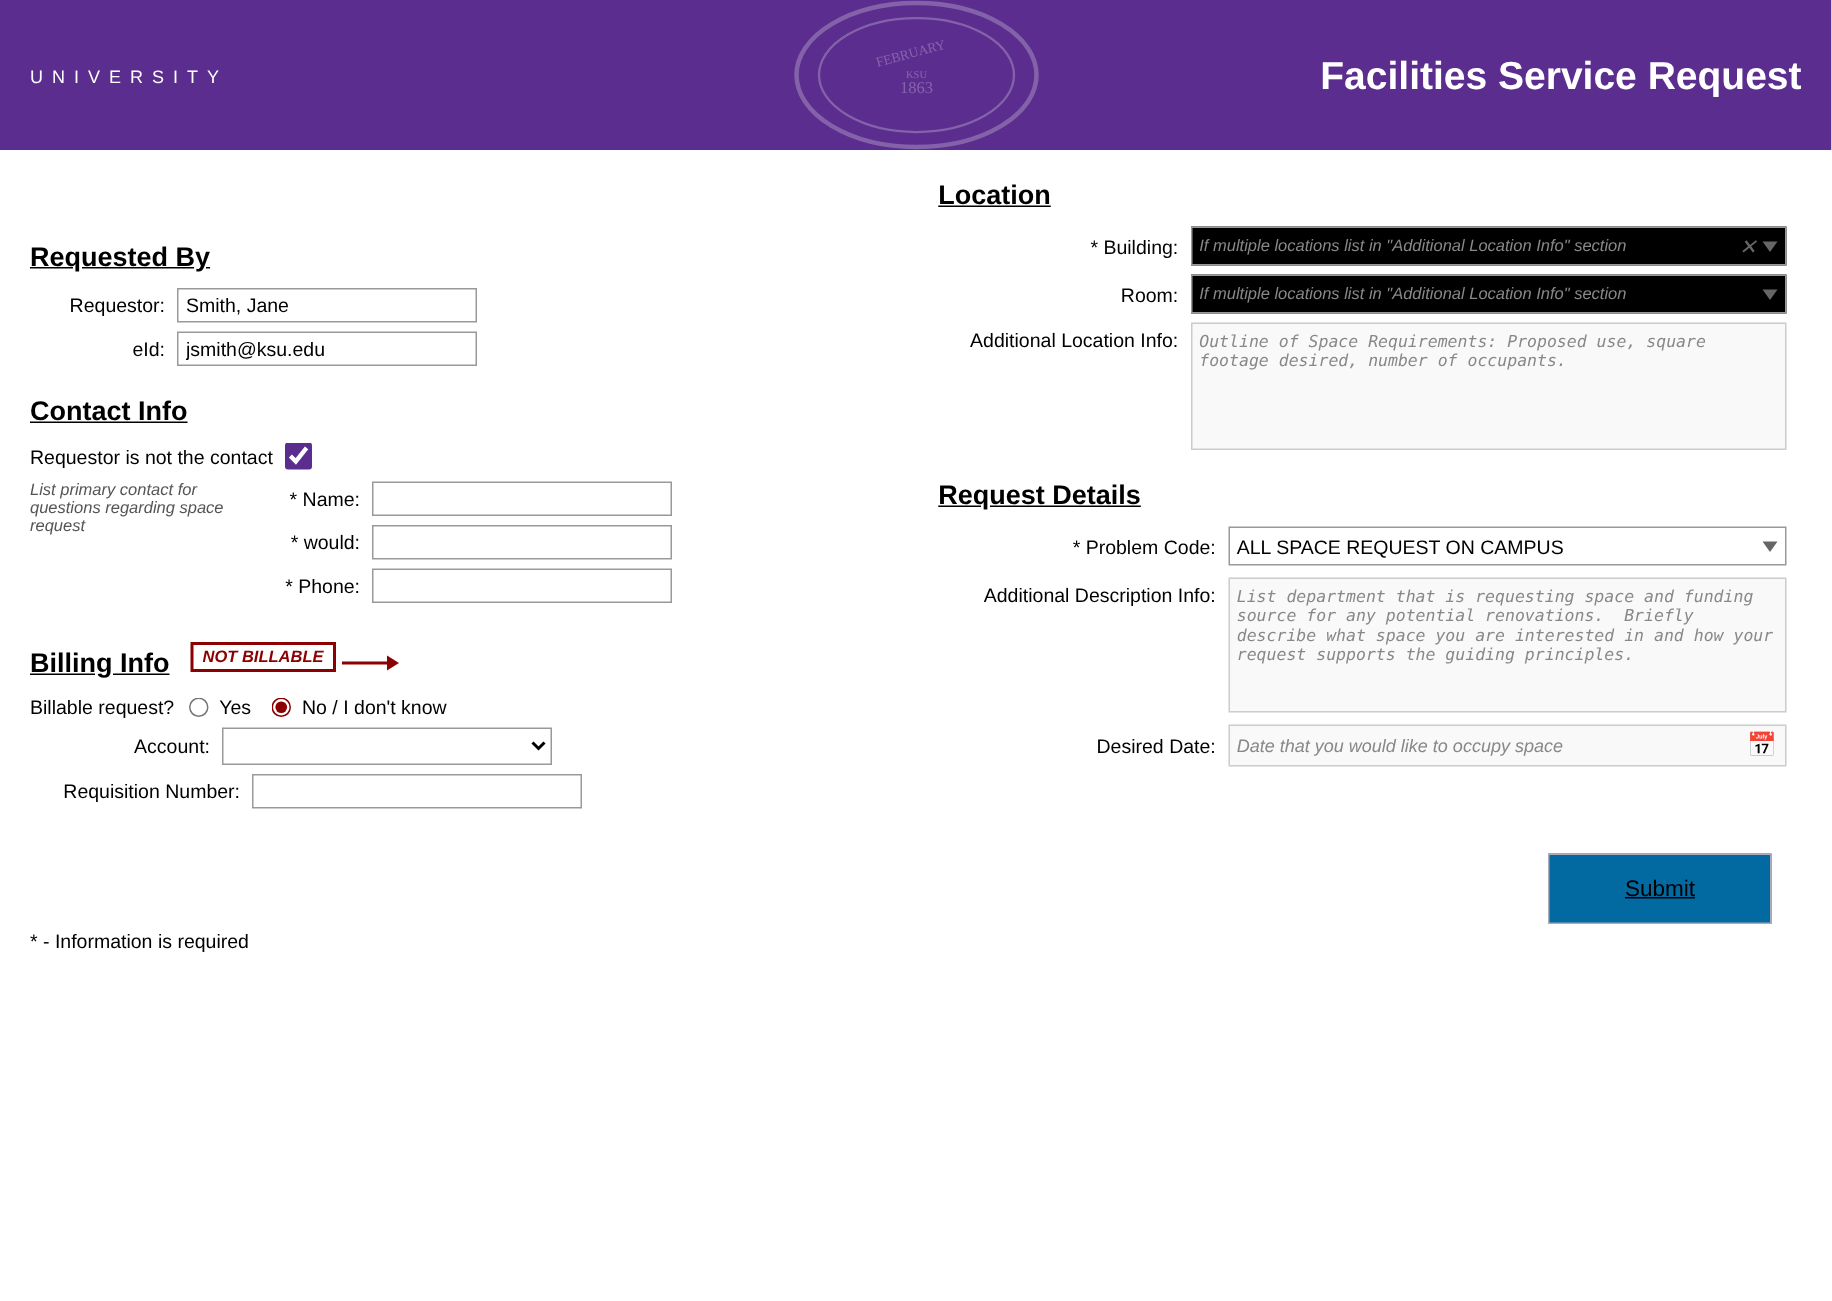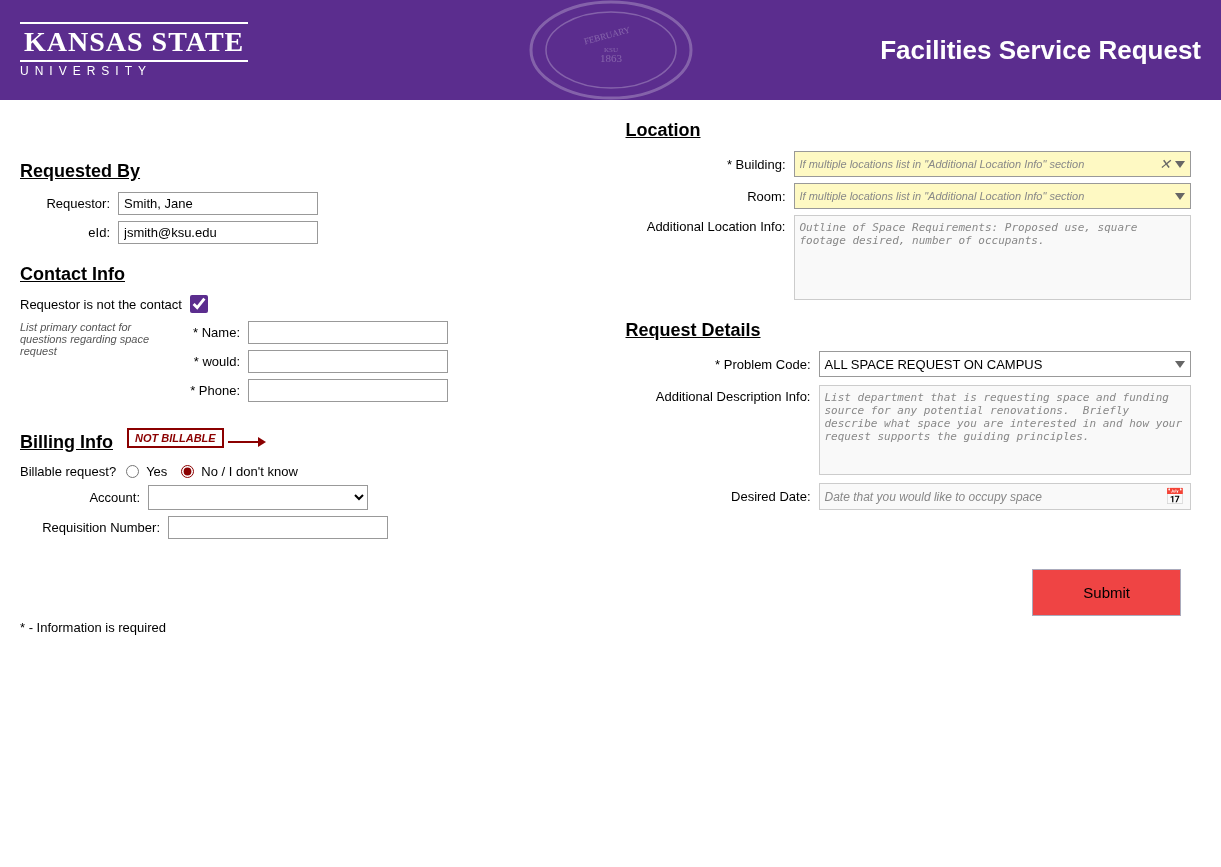--- a/index.html
+++ b/index.html
@@ -209,21 +209,21 @@
     .loc-dropdown {
       flex: 1;
       border: 1px solid #999;
       padding: 3px 5px;
       font-size: 12px;
       font-style: italic;
       color: #666;
       display: flex;
       align-items: center;
       justify-content: space-between;
-      background: #fef9c3;
+      background: #000000;
       min-height: 26px;
     }
     .loc-dropdown .loc-dropdown-actions {
       display: flex;
       align-items: center;
       gap: 4px;
     }
     .dropdown-arrow {
       width: 0; height: 0;
       border-left: 5px solid transparent;
@@ -341,42 +341,42 @@
 
     
     .submit-area {
       grid-column: 1 / -1;
       display: flex;
       justify-content: flex-end;
       padding-right: 10px;
       margin-top: 10px;
     }
     .submit-btn {
-      background: #ef4444;
+      background: #0369a1;
       border: 1px solid #aab;
       padding: 14px 50px;
       font-size: 15px;
       cursor: pointer;
       color: #000;
       font-weight: normal;
+      text-decoration: underline;
     }
 
     
     .required-note {
       grid-column: 1 / -1;
       font-size: 13px;
       margin-top: 4px;
     }
   </style>
 </head>
 <body>
 
 <div class="header">
   <div class="header-logo">
-    <div class="logo-top">Kansas State</div>
     <div class="logo-bottom">UNIVERSITY</div>
   </div>
 
   <svg class="header-seal" viewBox="0 0 200 100" fill="none" xmlns="http://www.w3.org/2000/svg">
     <ellipse cx="100" cy="50" rx="80" ry="48" stroke="white" stroke-width="3"></ellipse>
     <ellipse cx="100" cy="50" rx="65" ry="38" stroke="white" stroke-width="1.5"></ellipse>
     <text x="100" y="38" text-anchor="middle" fill="white" font-size="9" font-family="Georgia,serif" transform="rotate(-15,100,50)">FEBRUARY</text>
     <text x="100" y="62" text-anchor="middle" fill="white" font-size="11" font-family="Georgia,serif">1863</text>
     <text x="100" y="52" text-anchor="middle" fill="white" font-size="7" font-family="Georgia,serif">KSU</text>
   </svg>

